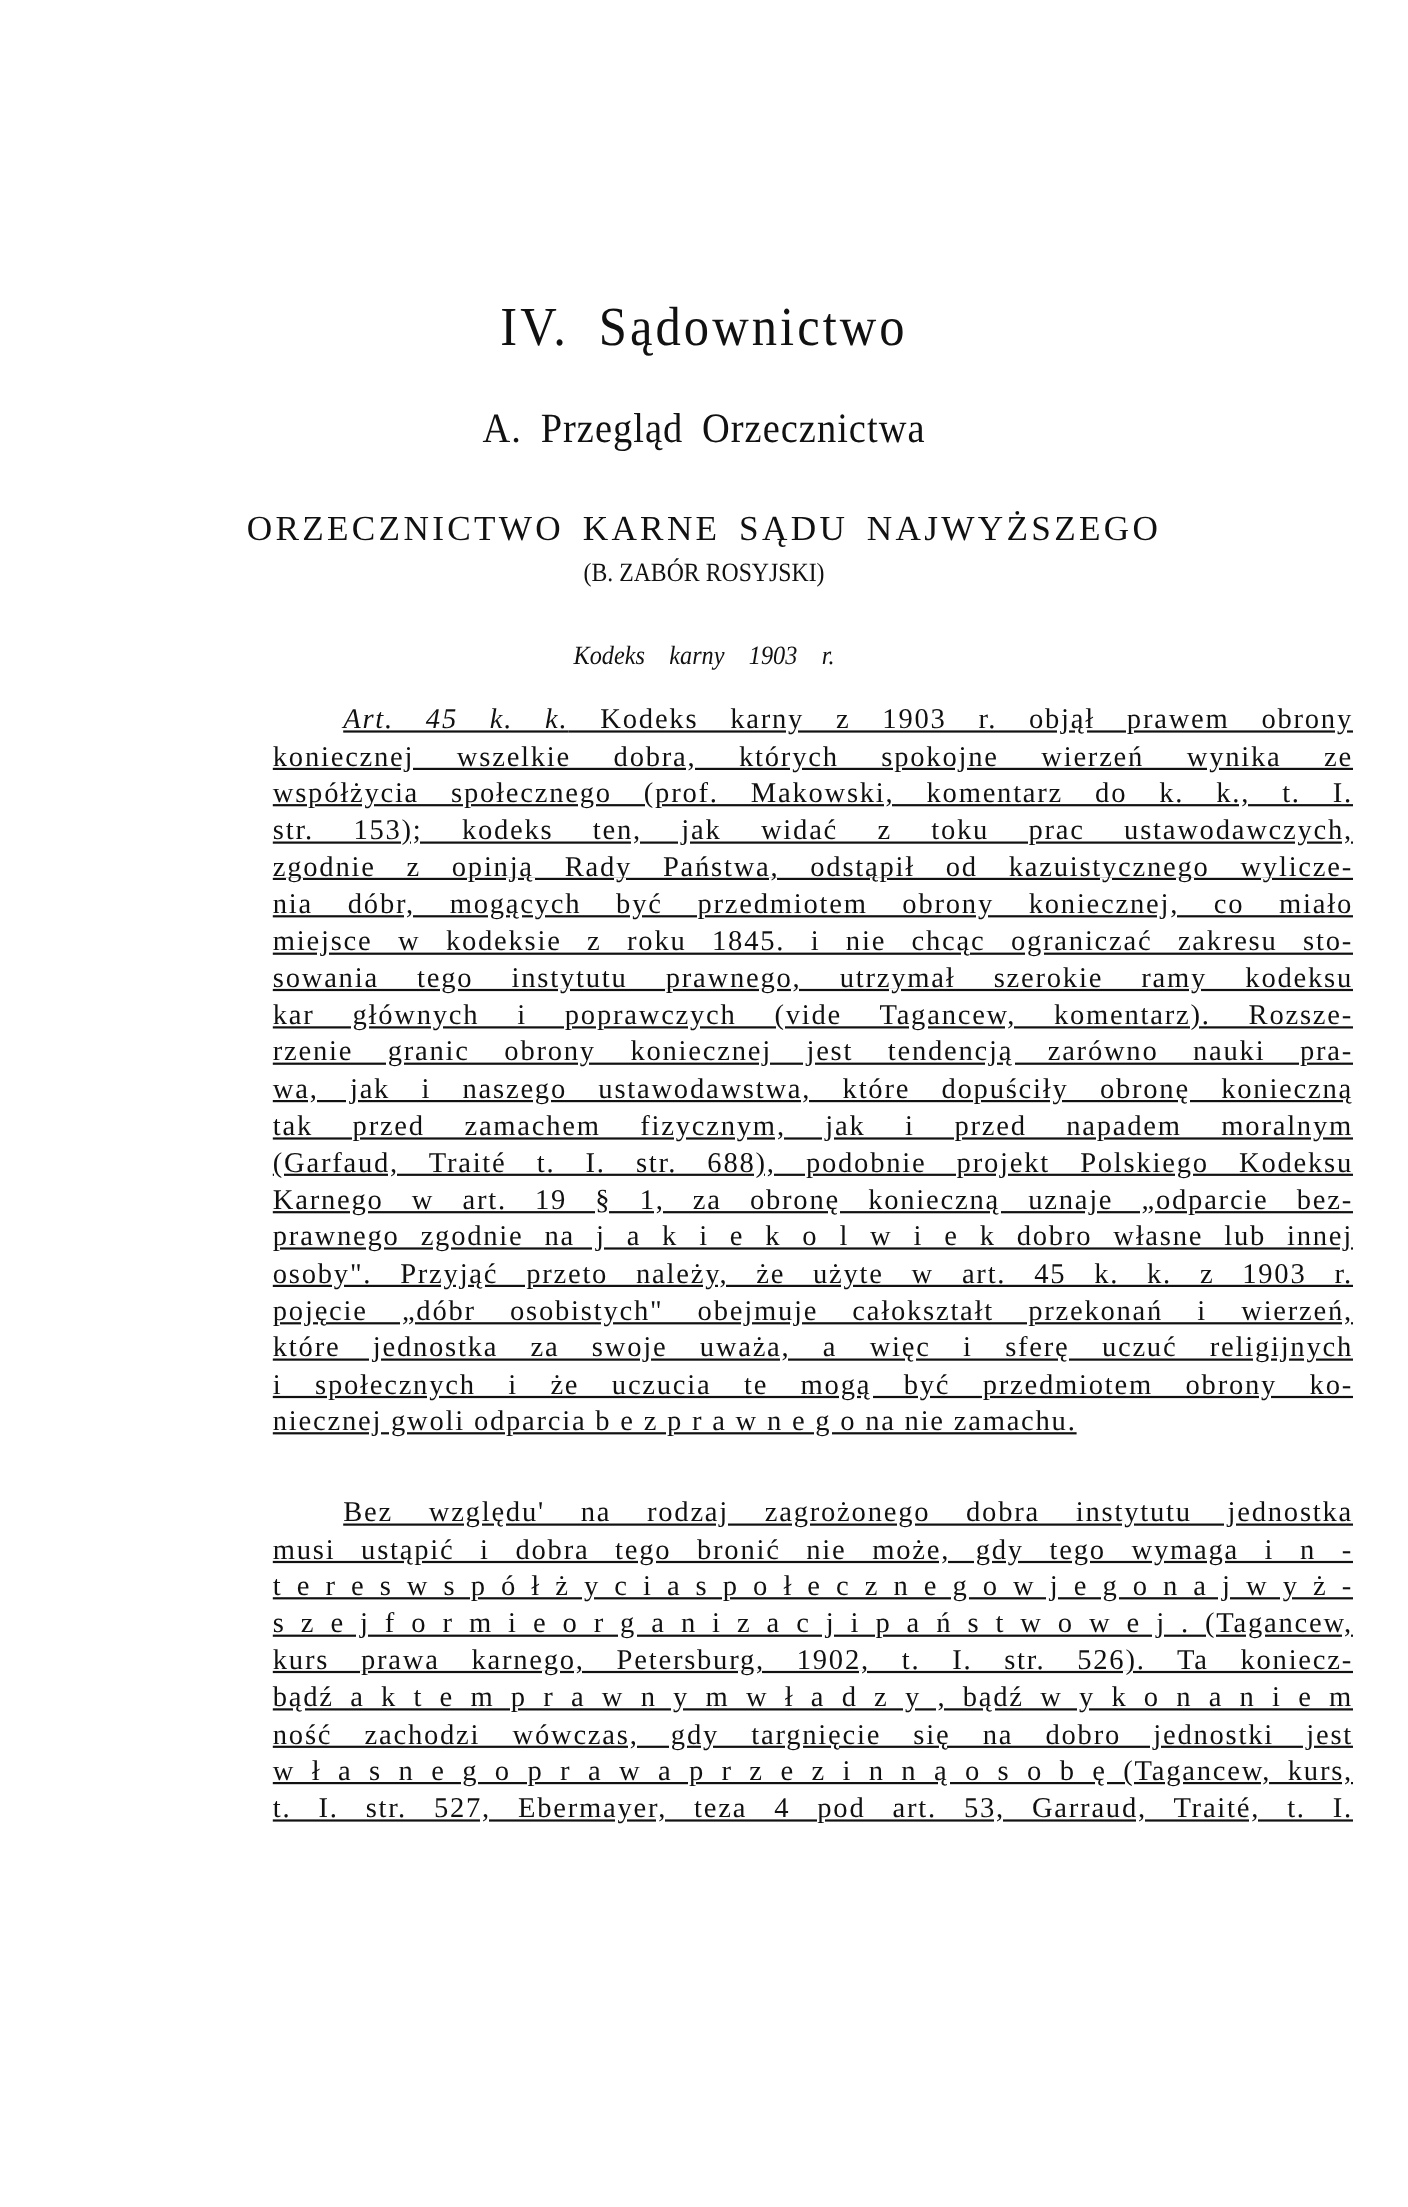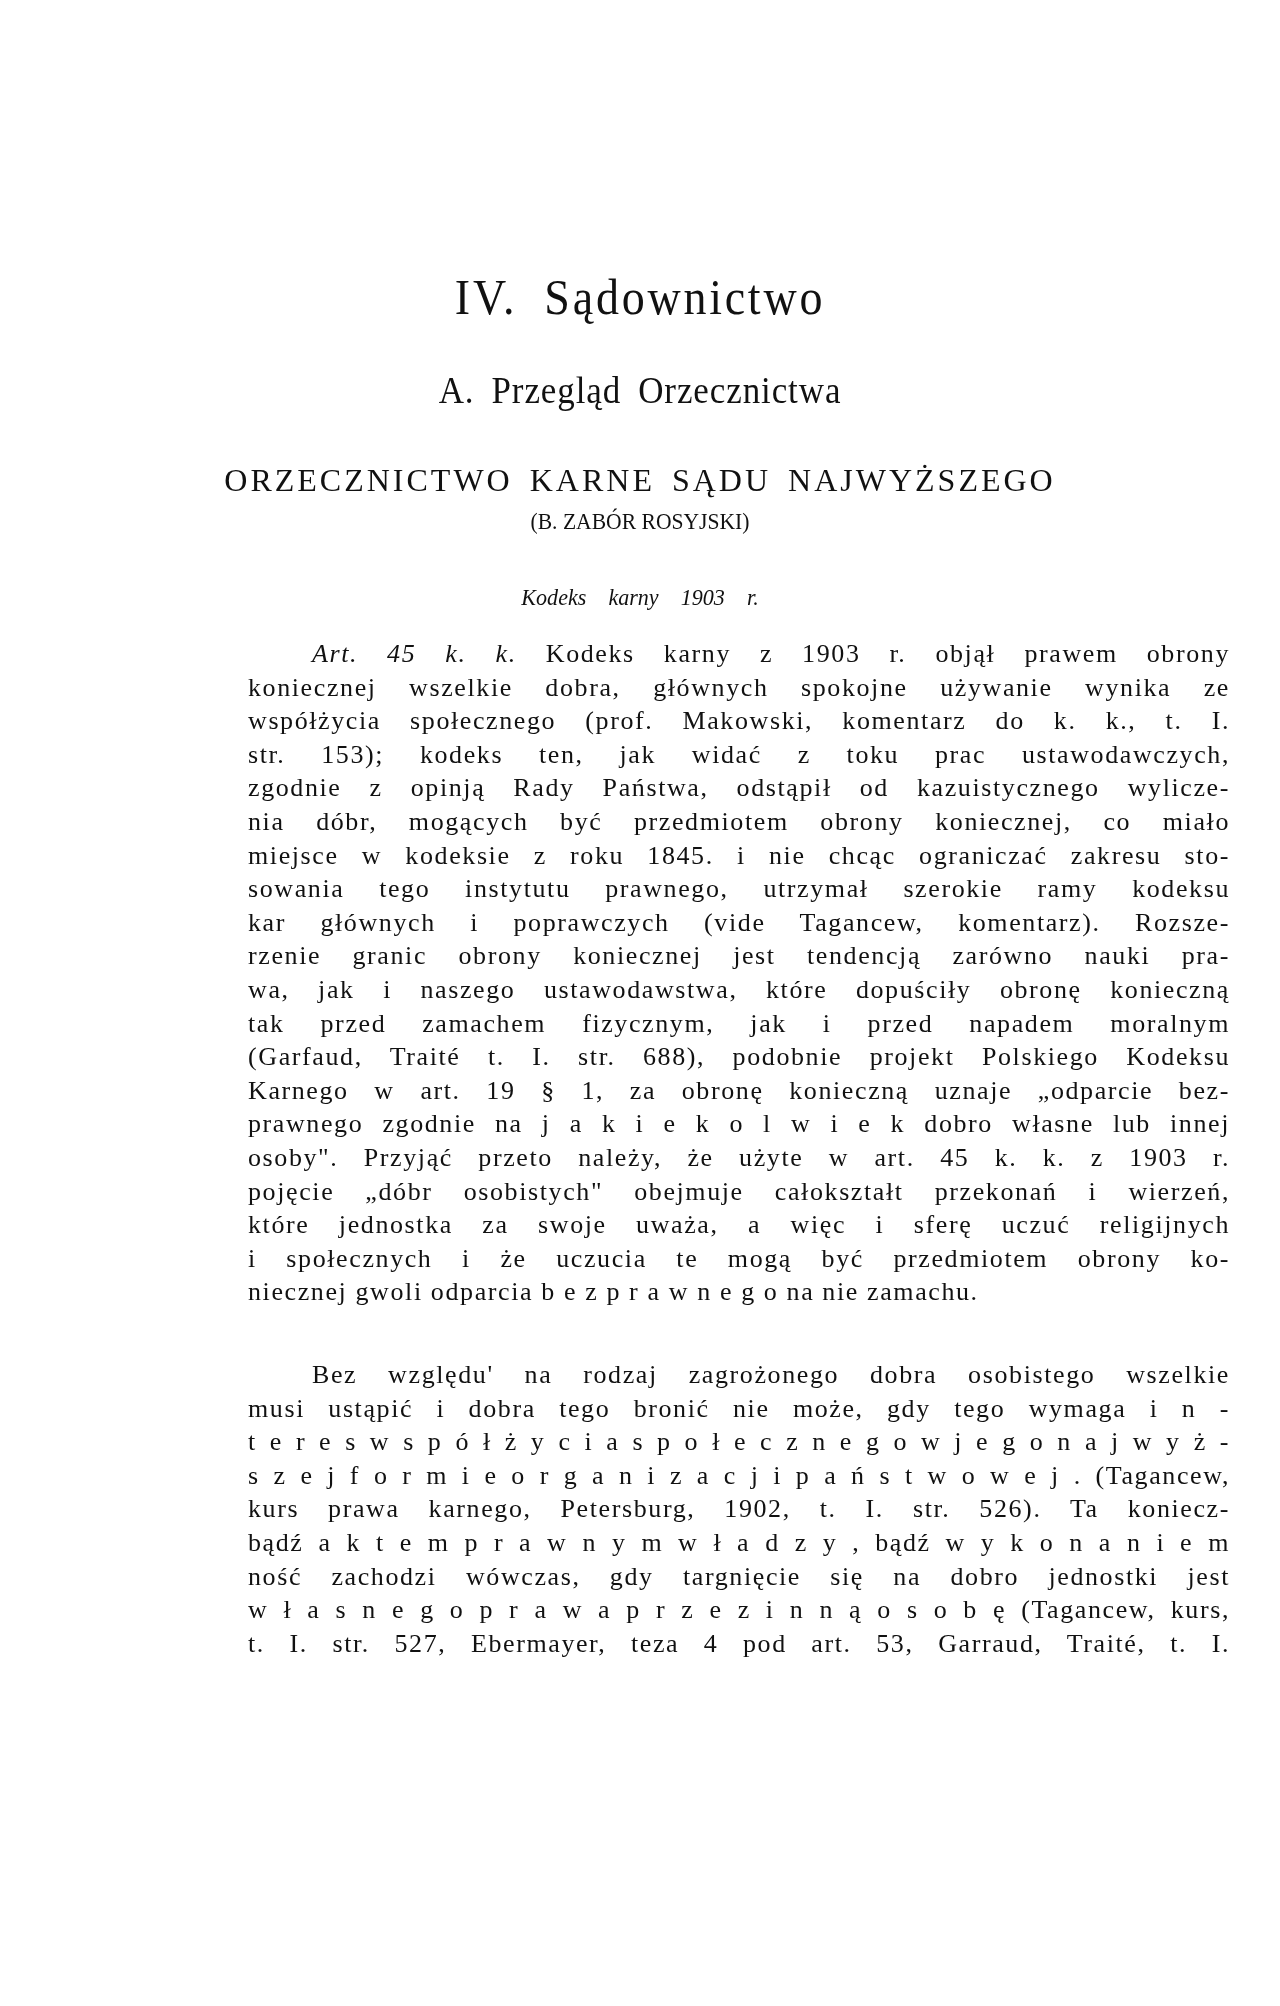--- a/index.html
+++ b/index.html
@@ -9,42 +9,42 @@
   .title { position: absolute; top: 268px; left: 0; width: 1280px; text-align: center;
            font-size: 50px; letter-spacing: 3px; word-spacing: 14px; transform: scaleX(0.92); }
   .subtitle { position: absolute; top: 368px; left: 0; width: 1280px; text-align: center;
               font-size: 38px; letter-spacing: 1px; word-spacing: 8px; transform: scaleX(0.92); }
   .caps1 { position: absolute; top: 462px; left: 0; width: 1280px; text-align: center;
            font-size: 32px; letter-spacing: 3px; word-spacing: 6px; }
   .caps2 { position: absolute; top: 508px; left: 0; width: 1280px; text-align: center;
            font-size: 24px; letter-spacing: 0px; transform: scaleX(0.9); }
   .code { position: absolute; top: 584px; left: 0; width: 1280px; text-align: center;
           font-size: 24px; font-style: italic; word-spacing: 18px; transform: scaleX(0.92); }
-  .body { position: absolute; left: 248px; width: 982px; font-size: 26px; }
+  .body { position: absolute; left: 248px; width: 982px; font-size: 26px; text-decoration: underline; }
   .para1 { top: 637px; }
   .para2 { top: 1358px; }
   .line { height: 33.6px; line-height: 33.6px; white-space: nowrap; text-align: justify;
           text-align-last: justify; letter-spacing: 1.6px; }
   .line.last { text-align-last: left; }
   .indent { padding-left: 64px; }
   .it { font-style: italic; }
 </style>
 </head>
 <body>
 
 <div class="page">
   <div class="title">IV. Sądownictwo</div>
   <div class="subtitle">A. Przegląd Orzecznictwa</div>
   <div class="caps1">ORZECZNICTWO KARNE SĄDU NAJWYŻSZEGO</div>
   <div class="caps2">(B. ZABÓR ROSYJSKI)</div>
   <div class="code">Kodeks karny 1903 r.</div>
 
   <div class="body para1">
     <div class="line indent"><span class="it">Art. 45 k. k.</span><span> Kodeks karny z 1903 r. objął prawem obrony</span></div>
-    <div class="line">koniecznej wszelkie dobra, głównych spokojne używanie wynika ze</div>
+    <div class="line">koniecznej wszelkie dobra, których spokojne wierzeń wynika ze</div>
     <div class="line">współżycia społecznego (prof. Makowski, komentarz do k. k., t. I.</div>
     <div class="line">str. 153); kodeks ten, jak widać z toku prac ustawodawczych,</div>
     <div class="line">zgodnie z opinją Rady Państwa, odstąpił od kazuistycznego wylicze-</div>
     <div class="line">nia dóbr, mogących być przedmiotem obrony koniecznej, co miało</div>
     <div class="line">miejsce w kodeksie z roku 1845. i nie chcąc ograniczać zakresu sto-</div>
     <div class="line">sowania tego instytutu prawnego, utrzymał szerokie ramy kodeksu</div>
     <div class="line">kar głównych i poprawczych (vide Tagancew, komentarz). Rozsze-</div>
     <div class="line">rzenie granic obrony koniecznej jest tendencją zarówno nauki pra-</div>
     <div class="line">wa, jak i naszego ustawodawstwa, które dopuściły obronę konieczną</div>
     <div class="line">tak przed zamachem fizycznym, jak i przed napadem moralnym</div>
@@ -52,21 +52,21 @@
     <div class="line">Karnego w art. 19 § 1, za obronę konieczną uznaje „odparcie bez-</div>
     <div class="line">prawnego zgodnie na  j a k i e k o l w i e k  dobro własne lub innej</div>
     <div class="line">osoby". Przyjąć przeto należy, że użyte w art. 45 k. k. z 1903 r.</div>
     <div class="line">pojęcie „dóbr osobistych" obejmuje całokształt przekonań i wierzeń,</div>
     <div class="line">które jednostka za swoje uważa, a więc i sferę uczuć religijnych</div>
     <div class="line">i społecznych i że uczucia te mogą być przedmiotem obrony ko-</div>
     <div class="line last">niecznej gwoli odparcia  b e z p r a w n e g o  na nie zamachu.</div>
   </div>
 
   <div class="body para2">
-    <div class="line indent">Bez względu' na rodzaj zagrożonego dobra osobistego wszelkie</div>
+    <div class="line indent">Bez względu' na rodzaj zagrożonego dobra instytutu jednostka</div>
     <div class="line">musi ustąpić i dobra tego bronić nie może, gdy tego wymaga  i n -</div>
     <div class="line">t e r e s  w s p ó ł ż y c i a  s p o ł e c z n e g o  w  j e g o  n a j w y ż -</div>
     <div class="line">s z e j  f o r m i e  o r g a n i z a c j i  p a ń s t w o w e j .  (Tagancew,</div>
     <div class="line">kurs prawa karnego, Petersburg, 1902, t. I. str. 526). Ta koniecz-</div>
     <div class="line">bądź  a k t e m  p r a w n y m  w ł a d z y ,  bądź  w y k o n a n i e m</div>
     <div class="line">ność zachodzi wówczas, gdy targnięcie się na dobro jednostki jest</div>
     <div class="line">w ł a s n e g o  p r a w a  p r z e z  i n n ą  o s o b ę  (Tagancew, kurs,</div>
     <div class="line">t. I. str. 527, Ebermayer, teza 4 pod art. 53, Garraud, Traité, t. I.</div>
   </div>
 </div>

